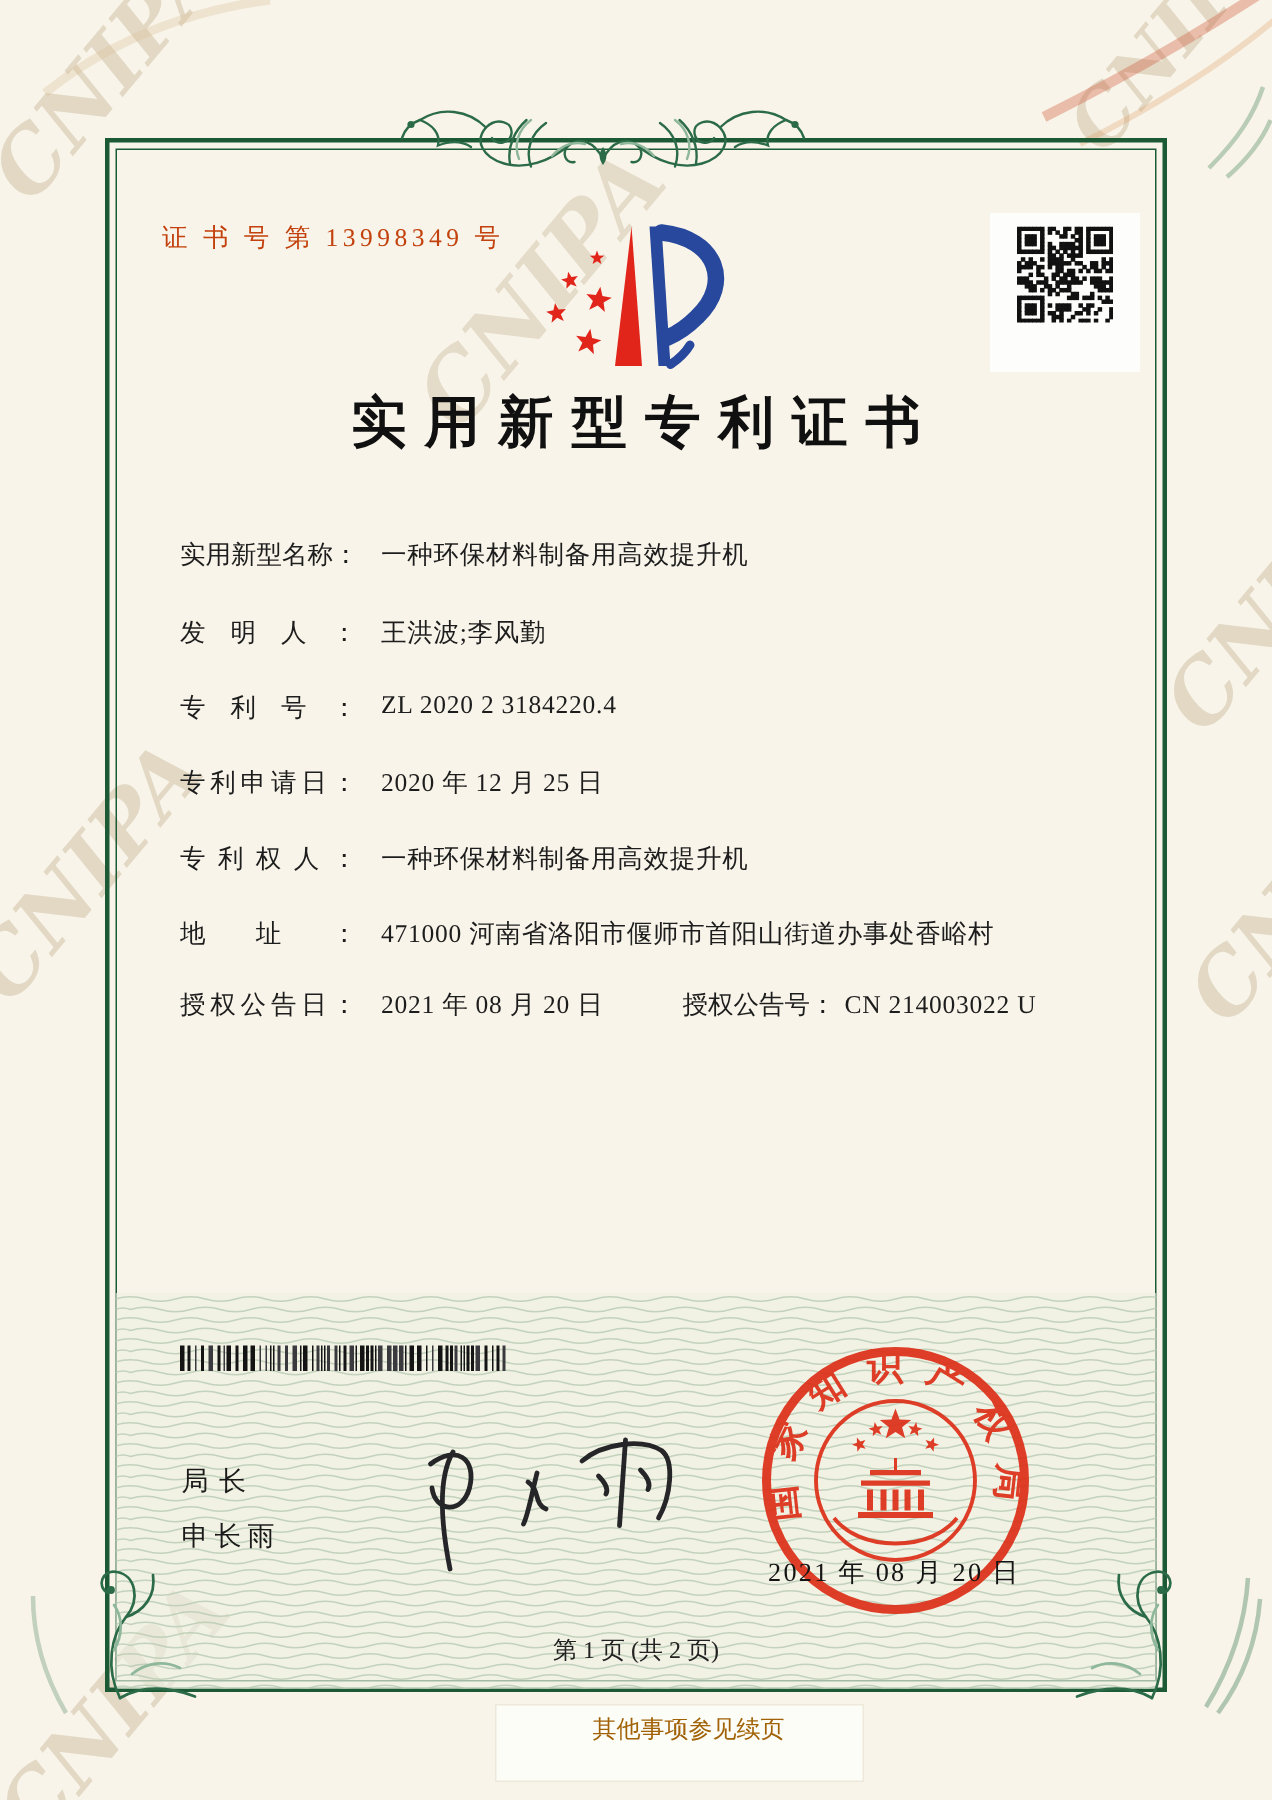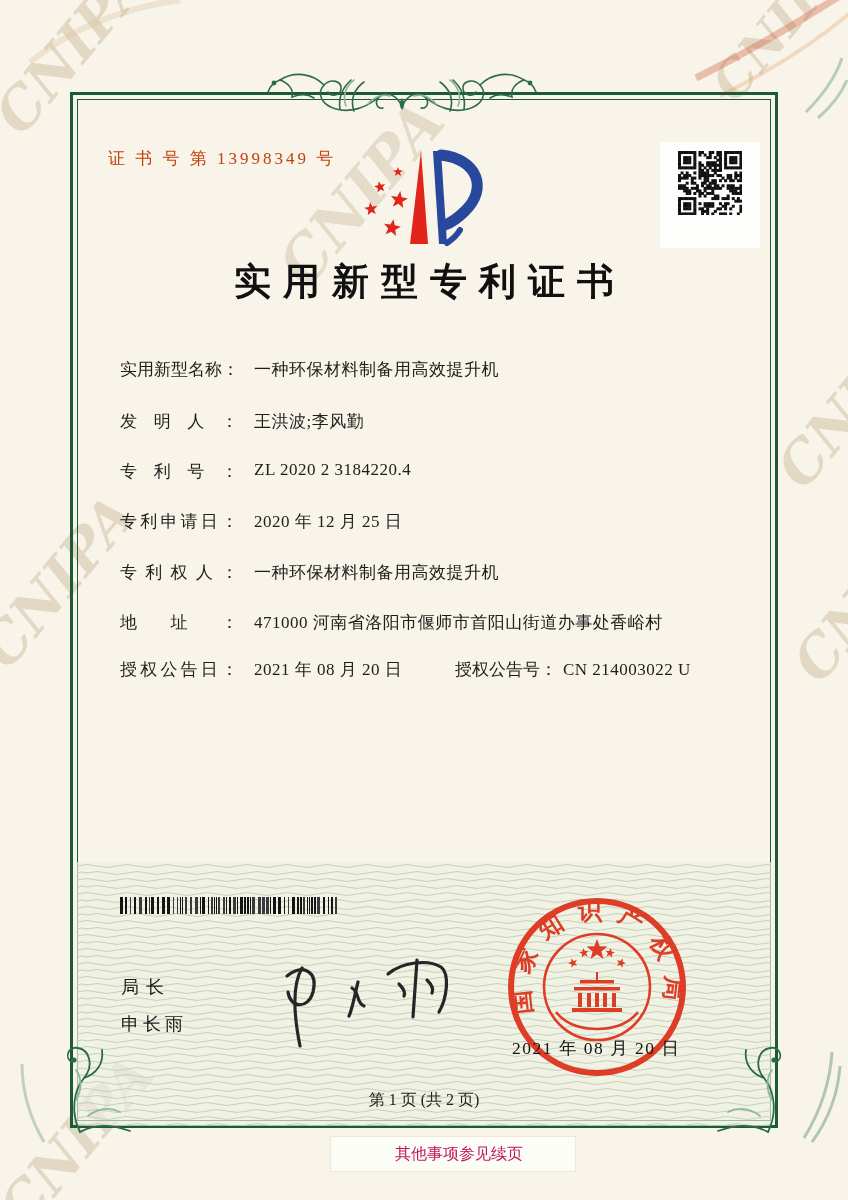--- a/index.html
+++ b/index.html
@@ -49,23 +49,23 @@
   .director-title{position:absolute;left:121px;top:975px;font-size:18px;letter-spacing:7px;color:#1a1a1a;}
   .director-name{position:absolute;left:121px;top:1012px;font-size:18px;letter-spacing:4px;color:#1a1a1a;}
   .signature{position:absolute;left:240px;top:943px;}
   .seal{position:absolute;left:502px;top:892px;}
   .seal-date{
     position:absolute;left:512px;top:1036px;width:180px;font-size:17.5px;
     letter-spacing:1.5px;color:#141414;z-index:6;
   }
   .page-num{position:absolute;left:0;right:0;top:1090px;text-align:center;font-size:16px;color:#222;}
   .footer-box{
-    position:absolute;left:330px;top:1136px;width:246px;height:36px;
+    position:absolute;left:330px;top:1136px;width:246px;height:52px;
     background:#fdfdf8;border:1px solid #eee8da;box-sizing:border-box;
-    text-align:center;line-height:34px;font-size:16px;color:#be185d;padding-left:12px;
+    text-align:center;line-height:34px;font-size:16px;color:#a16207;padding-left:12px;
   }
 </style>
 </head>
 <body>
 
 <div class="page">
 
   <span class="wm" style="left:-30px;top:14px;font-size:56px;">CNIPA</span>
   <span class="wm" style="left:252px;top:158px;font-size:60px;color:rgba(199,184,156,0.42);">CNIPA</span>
   <span class="wm" style="left:690px;top:-6px;font-size:50px;">CNIPA</span>

